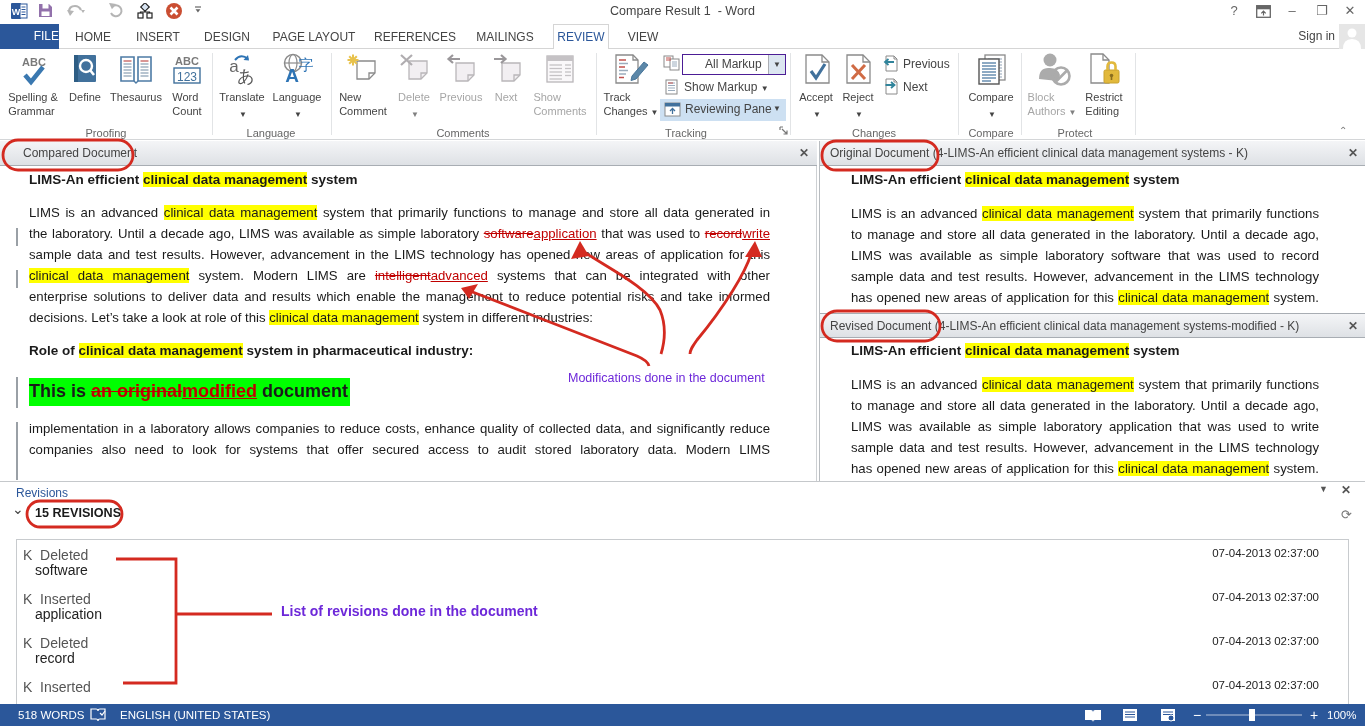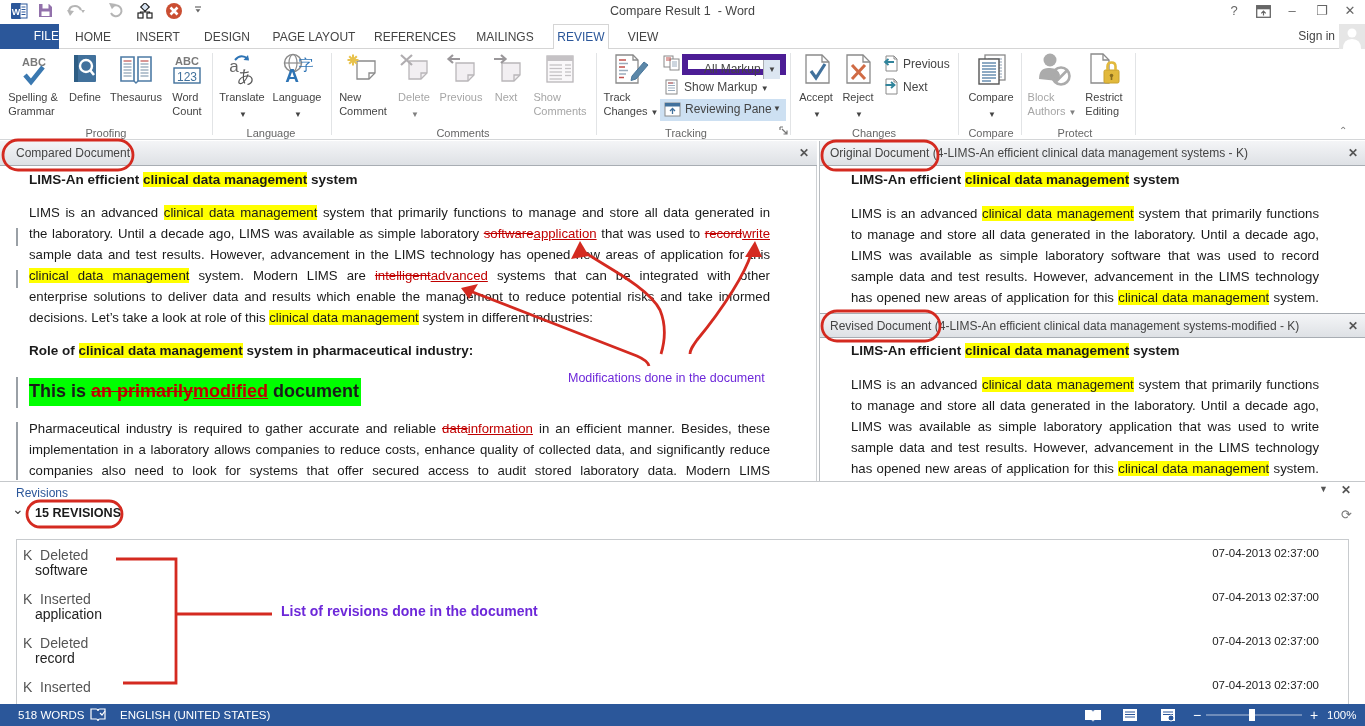--- a/index.html
+++ b/index.html
@@ -252,21 +252,21 @@
     <path d="M18 22 L30 8 L34 11 L22 25 L17 26.5 Z" fill="#5b87a8" stroke="#47759a" stroke-width="1"></path>
   </svg>
   <div class="blabel" style="left:631px;top:41px">Track<br>Changes&nbsp;<span class="dn" style="font-size:8px">▼</span></div>
 
   <svg class="icon" style="left:663px;top:6px" width="17" height="16" viewBox="0 0 17 16">
     <rect x="1" y="1" width="9" height="11" fill="#fff" stroke="#8a8a8a"></rect>
     <rect x="7" y="4" width="9" height="11" fill="#fff" stroke="#8a8a8a"></rect>
     <path d="M3 3 L8 3 M3 5 L8 5" stroke="#c0504d" stroke-width="1"></path>
     <path d="M9 7 L14 7 M9 9 L14 9 M9 11 L14 11" stroke="#9bacbd" stroke-width="1"></path>
   </svg>
-  <div style="position:absolute;left:682px;top:5px;width:104px;height:21px;border:6px solid #4c1d95;background:#fff;font-size:12px;line-height:19px;padding-left:16px;color:#444">All Markup
+  <div style="position:absolute;left:682px;top:5px;width:104px;height:21px;border:1px solid #4c1d95;background:#fff;font-size:12px;line-height:19px;padding-left:22px;color:#444">All Markup
     <span style="position:absolute;right:0;top:0;width:17px;height:19px;background:#dce6f1;border-left:1px solid #abadb3;text-align:center;font-size:8px;line-height:19px;color:#444">▼</span>
   </div>
   <svg class="icon" style="left:665px;top:30px" width="14" height="16" viewBox="0 0 14 16">
     <rect x="1" y="1" width="11" height="14" fill="#fff" stroke="#8a8a8a"></rect>
     <g stroke="#9bacbd" stroke-width="1">
         <line x1="3" y1="4" x2="10" y2="4"></line>
         <line x1="3" y1="6.5" x2="10" y2="6.5"></line>
         <line x1="3" y1="9" x2="10" y2="9"></line>
         <line x1="3" y1="11.5" x2="10" y2="11.5"></line>
       </g>
@@ -358,34 +358,33 @@
     <circle cx="21.5" cy="22.5" r="1.8" fill="#8a6d1f"></circle>
     <line x1="21.5" y1="24" x2="21.5" y2="27" stroke="#8a6d1f" stroke-width="1.6"></line>
   </svg>
   <div class="blabel" style="left:1104px;top:41px">Restrict<br>Editing</div>
   <div class="glabel" style="left:1075px">Protect</div>
   <div class="gsep" style="left:1135px"></div>
   <div style="position:absolute;left:1339px;top:76px;font-size:10px;color:#777">⌃</div>
 </div>
 
 <div id="paneL">
-  <div class="panehead" style="left:0;top:0;width:817px;padding-left:16px">Compared Document<span class="phx" style="left:799px">✕</span></div>
+  <div class="panehead" style="left:0;top:0;width:817px;padding-left:23px">Compared Document<span class="phx" style="left:799px">✕</span></div>
   <div class="doc abs dochead" style="left:29px;top:31px">LIMS-An efficient <span class="hl">clinical data management</span> system</div>
   <div class="doc abs" style="left:29px;top:64px;width:741px">
     <div class="jline">LIMS is an advanced <span class="hl">clinical data management</span> system that primarily functions to manage and store all data generated in</div>
     <div class="jline">the laboratory. Until a decade ago, LIMS was available as simple laboratory <span class="del">software</span><span class="ins">application</span> that was used to <span class="del">record</span><span class="ins">write</span></div>
     <div class="jline">sample data and test results. However, advancement in the LIMS technology has opened new areas of application for this</div>
     <div class="jline"><span class="hl">clinical data management</span> system. Modern LIMS are <span class="del">intelligent</span><span class="ins">advanced</span> systems that can be integrated with other</div>
     <div class="jline">enterprise solutions to deliver data and results which enable the management to reduce potential risks and take informed</div>
     <div class="jline" style="text-align-last:left">decisions. Let’s take a look at role of this <span class="hl">clinical data management</span> system in different industries:</div>
   </div>
   <div class="doc abs dochead" style="left:29px;top:202px">Role of <span class="hl">clinical data management</span> system in pharmaceutical industry:</div>
-  <div class="abs" style="left:29px;top:240px;font-weight:bold;font-size:18px;color:#1a1a1a"><span class="hg" style="padding:3px 2px 5px 0">This is <span class="del">an primarily</span><span class="ins">modified</span> document</span></div>
+  <div class="abs" style="left:29px;top:240px;font-weight:bold;font-size:18px;color:#1a1a1a"><span class="hg" style="padding:3px 2px 5px 0">This is <span class="del">an original</span><span class="ins">modified</span> document</span></div>
   <div class="doc abs" style="left:29px;top:280px;width:741px">
-    <div class="jline">Pharmaceutical industry is required to gather accurate and reliable <span class="del">data</span><span class="ins">information</span> in an efficient manner. Besides, these</div>
     <div class="jline">implementation in a laboratory allows companies to reduce costs, enhance quality of collected data, and significantly reduce</div>
     <div class="jline">companies also need to look for systems that offer secured access to audit stored laboratory data. Modern LIMS</div>
   </div>
   <div class="cbar" style="left:16px;top:87px;height:18px"></div>
   <div class="cbar" style="left:16px;top:129px;height:18px"></div>
   <div class="cbar" style="left:16px;top:236px;height:31px"></div>
   <div class="cbar" style="left:16px;top:281px;height:58px"></div>
 </div>
 <div id="paneR">
   <div class="panehead" style="left:0;top:0;width:546px;padding-left:10px">Original Document (4-LIMS-An efficient clinical data management systems - K)<span class="phx" style="left:528px">✕</span></div>

